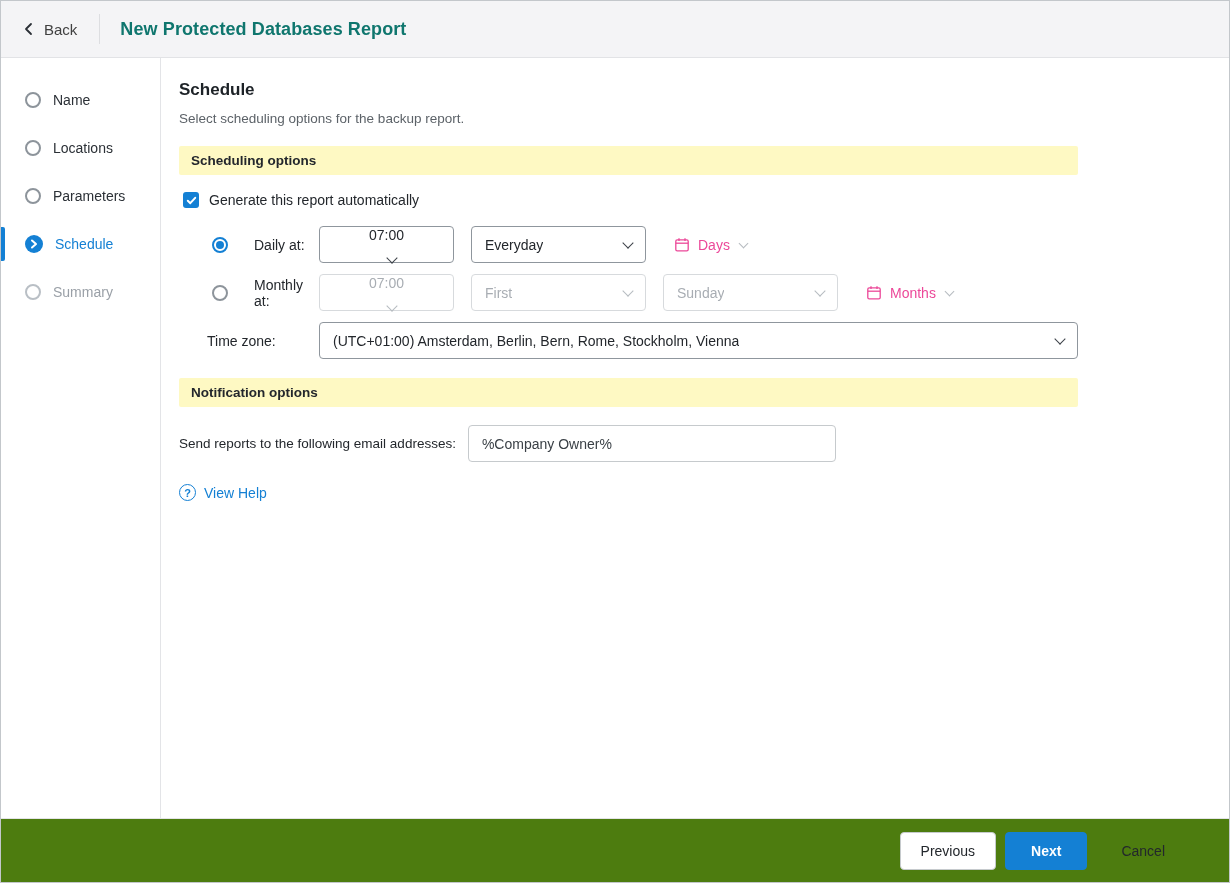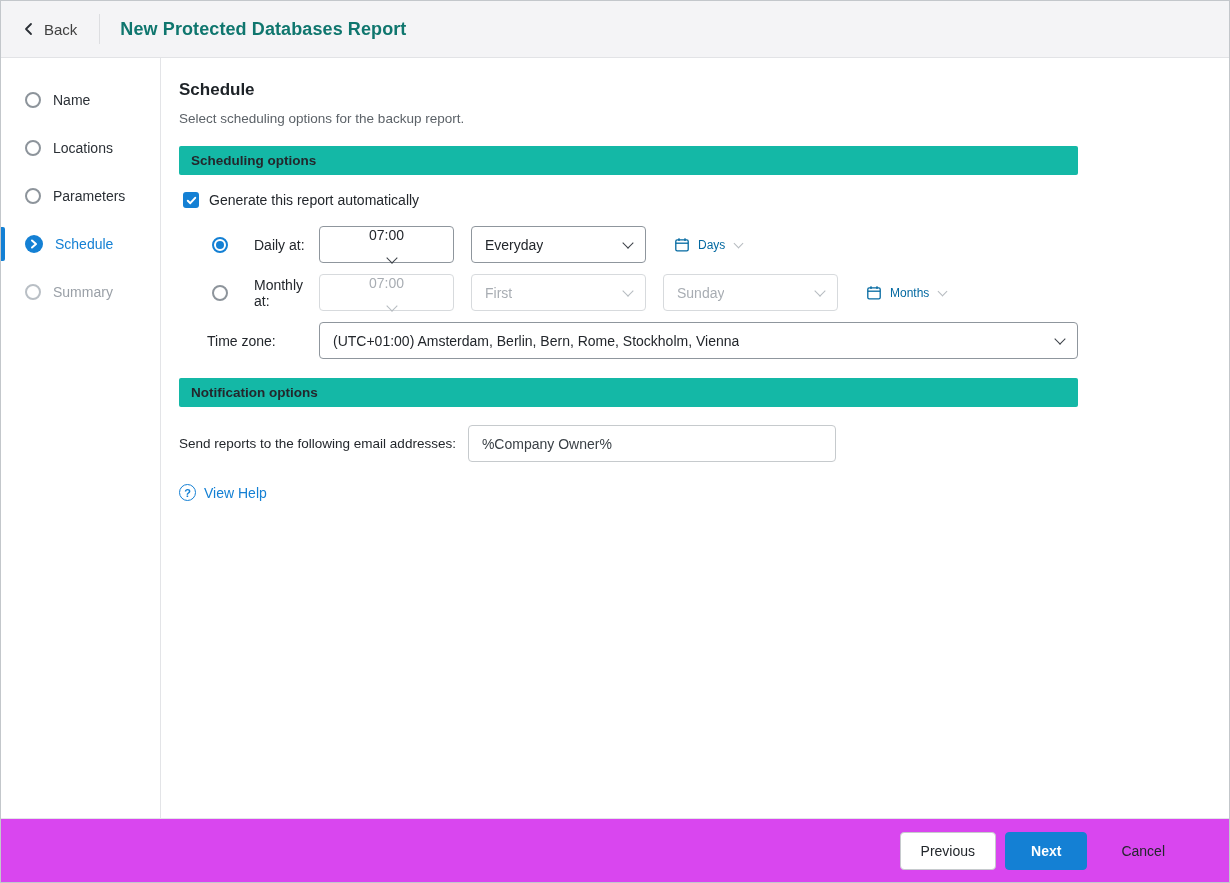--- a/index.html
+++ b/index.html
@@ -24,53 +24,53 @@
   .step.active::before { content:""; position:absolute; left:0; top:7px; bottom:7px; width:4px; background:#1480d4; border-radius:0 2px 2px 0; }
   .step.active .step-circle { width:18px; height:18px; border:none; background:#1480d4; display:flex; align-items:center; justify-content:center; }
   .step.disabled { color:#9aa0a7; }
   .step.disabled .step-circle { border-color:#b9bfc5; }
 
   
   .main { flex:1; padding:22px 0 0 18px; overflow:auto; }
   .content { width:899px; }
   .page-title { font-size:17px; font-weight:bold; color:#1d2227; margin-bottom:11px; }
   .subtitle { font-size:13.5px; color:#5c6268; margin-bottom:20px; }
-  .section-header { background:#14b8a6; padding:7px 12px; font-size:13.5px; font-weight:bold; color:#23272c; border-radius:2px; }
+  .section-header { background:#fef9c3; padding:7px 12px; font-size:13.5px; font-weight:bold; color:#23272c; border-radius:2px; }
   .section-header.second { margin-top:19px; }
 
   .checkbox-row { display:flex; align-items:center; gap:10px; margin:17px 0 18px 4px; font-size:14px; }
   .checkbox { width:16px; height:16px; border-radius:3px; background:#1480d4; display:flex; align-items:center; justify-content:center; cursor:pointer; flex-shrink:0; }
 
   .sched-row { display:flex; align-items:center; margin-bottom:11px; }
   .sched-label { width:140px; display:flex; align-items:center; gap:26px; padding-left:33px; font-size:14px; flex-shrink:0; }
   .sched-label.no-radio { padding-left:28px; }
   .radio { width:16px; height:16px; border-radius:50%; border:2px solid #8d949b; background:#fff; cursor:pointer; flex-shrink:0; position:relative; }
   .radio.selected { border-color:#1480d4; }
   .radio.selected::after { content:""; position:absolute; left:2px; top:2px; width:8px; height:8px; border-radius:50%; background:#1480d4; }
 
   .select { height:37px; border:1px solid #8f969d; border-radius:4px; background:#fff; display:flex; align-items:center; justify-content:space-between; padding:0 13px; font-size:14px; color:#23272c; cursor:pointer; }
   .select .val { white-space:nowrap; overflow:hidden; text-overflow:ellipsis; }
   .select.disabled { border-color:#d7dadd; color:#a8adb3; cursor:default; }
   .w135 { width:135px; margin-right:17px;flex-direction:column; }
   .w175 { width:175px; margin-right:17px;text-align:right; }
   .full { flex:1; }
   .chev { width:8px; height:8px; border-right:1.6px solid currentColor; border-bottom:1.6px solid currentColor; transform:rotate(45deg); margin-top:-4px; flex-shrink:0; margin-left:10px; color:#3c4248; }
   .select.disabled .chev { color:#b6bbc0; }
-  .period-group { display:flex; align-items:center; gap:8px; margin-left:11px; font-size:12px; color:#0369a1; cursor:pointer; }
+  .period-group { display:flex; align-items:center; gap:8px; margin-left:11px; font-size:14px; color:#ec4899; cursor:pointer; }
   .period-group .chev { color:#b6bbc0; margin-left:2px; margin-top:-3px; width:7px; height:7px; }
 
   .email-row { display:flex; align-items:center; margin-top:18px; font-size:13.5px; }
   .email-row label { margin-right:12px; }
   .email-input { width:368px; height:37px; border:1px solid #c6cacd; border-radius:4px; padding:0 13px; font-size:14px; color:#3a4046; font-family:"Liberation Sans", sans-serif; }
 
   .help-row { display:flex; align-items:center; gap:8px; margin-top:22px; color:#1480d4; font-size:14px; cursor:pointer; }
   .help-icon { width:17px; height:17px; border:1.3px solid #1480d4; border-radius:50%; display:flex; align-items:center; justify-content:center; font-size:11px; font-weight:bold; flex-shrink:0; }
 
   
-  .footer { height:64px; border-top:1px solid #e3e4e7; display:flex; align-items:center; justify-content:flex-end; padding:0 60px 0 24px; flex-shrink:0; background:#d946ef; }
+  .footer { height:64px; border-top:1px solid #e3e4e7; display:flex; align-items:center; justify-content:flex-end; padding:0 60px 0 24px; flex-shrink:0; background:#4d7c0f; }
   .btn { height:38px; border-radius:4px; font-size:14px; font-family:"Liberation Sans", sans-serif; cursor:pointer; }
   .btn-secondary { background:#fff; border:1px solid #c6cacd; color:#23272c; padding:0 20px; margin-right:9px; }
   .btn-primary { background:#1480d4; border:1px solid #1480d4; color:#fff; padding:0 25px; font-weight:bold; }
   .btn-text { background:none; border:none; color:#23272c; margin-left:30px; padding:0 4px; }
 </style>
 </head>
 <body>
 
 <div class="window">
 

